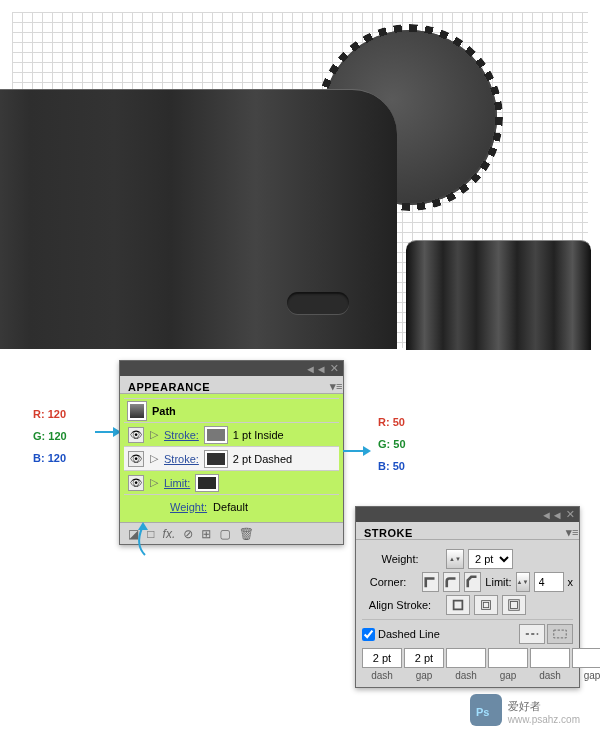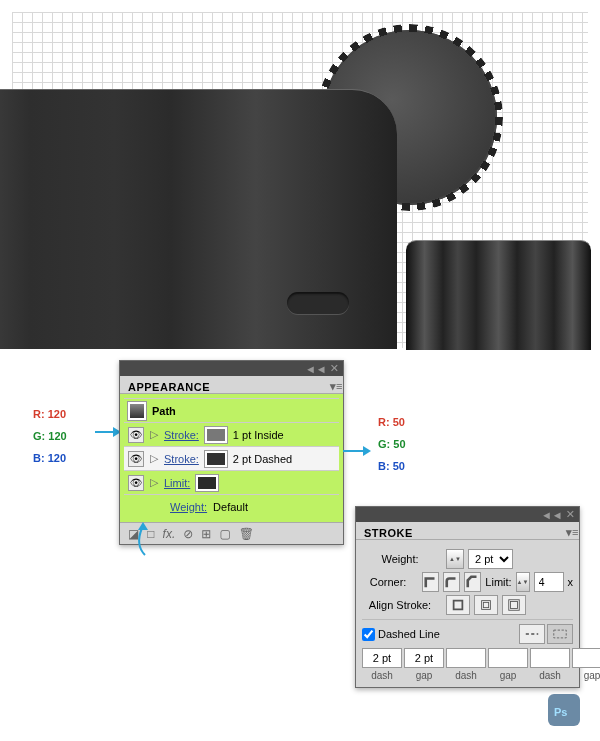--- a/index.html
+++ b/index.html
@@ -238,13 +238,17 @@
         </div>
     </div>
   </div>
 </div>
 
 <div class="watermark">
   <svg viewBox="0 0 32 32">
       <rect width="32" height="32" rx="6" fill="#0a3d6b"></rect>
       <text x="6" y="22" fill="#6cf" font-size="16" font-weight="bold">Ps</text>
     </svg>
+  <div>
+    <div style="font-size:16px;color:#2a5fa8"><span>爱好者</span></div>
+    <div class="sub">www.psahz.com</div>
+  </div>
 </div>
 
 </body></html>

